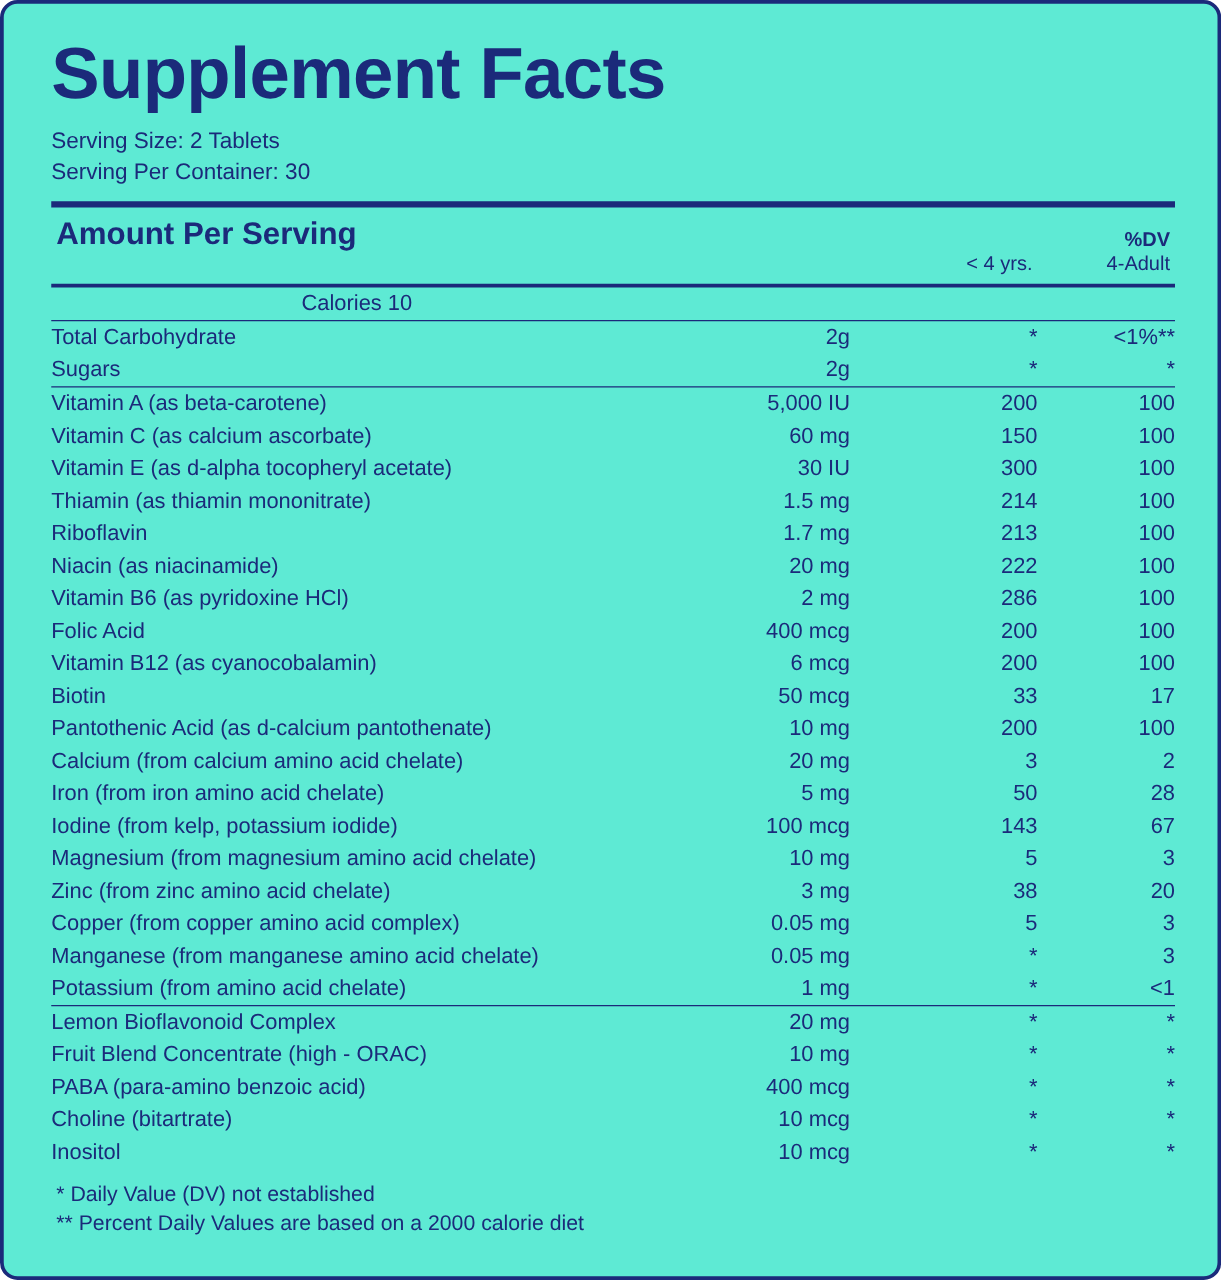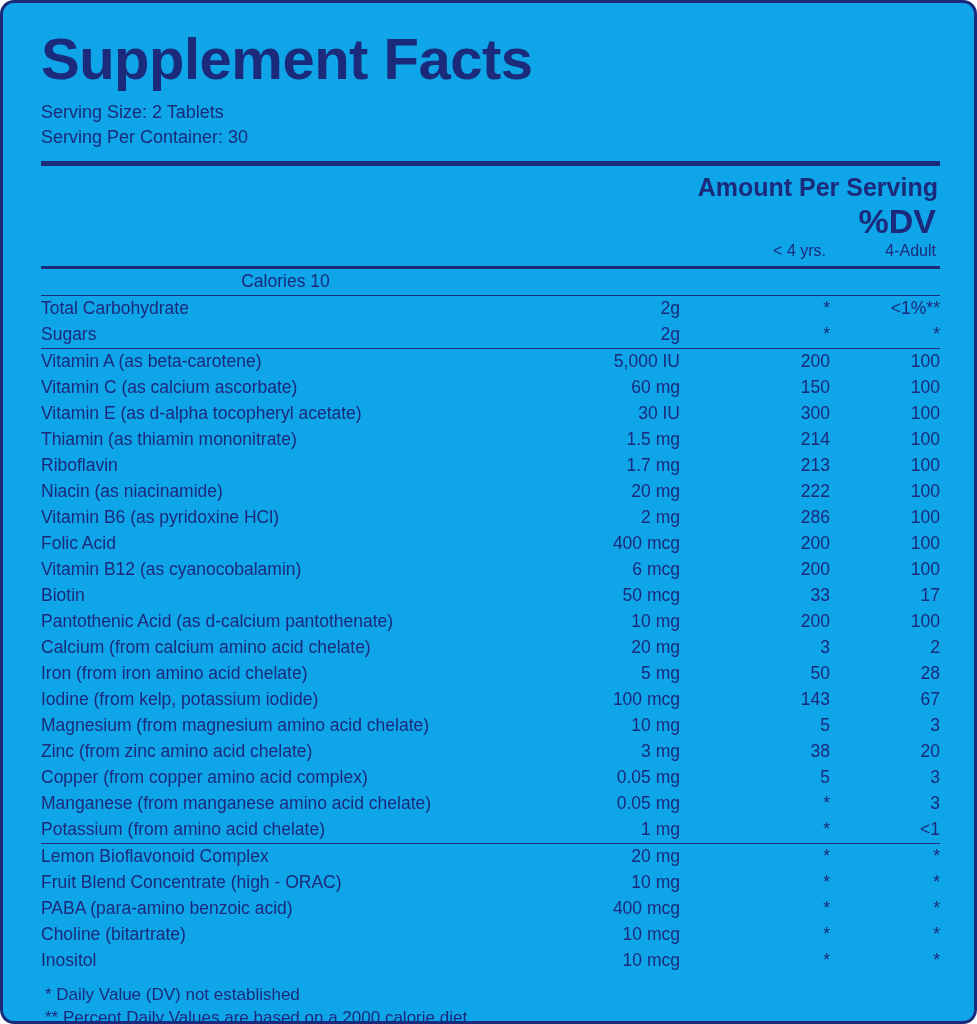--- a/index.html
+++ b/index.html
@@ -10,21 +10,21 @@
   body {
     font-family: "Liberation Sans", sans-serif;
     color: #1b2a7a;
   }
   .panel {
     width: 977px;
     height: 1024px;
     box-sizing: border-box;
     border: 3px solid #1b2a7a;
     border-radius: 14px;
-    background: #0ea5e9;
+    background: #5eead4;
     position: relative;
     overflow: hidden;
   }
   .inner {
     padding: 22px 34px 0 38px;
   }
   .title {
     font-size: 58px;
     font-weight: bold;
     letter-spacing: -0.5px;
@@ -43,28 +43,27 @@
     border-top: 3px solid #1b2a7a;
   }
   .rule-thin {
     border-top: 1.6px solid #1b2a7a;
   }
   .amount-row {
     display: flex;
     align-items: flex-end;
     justify-content: space-between;
     padding: 7px 2px 0 4px;
-    flex-direction: column;
   }
   .amount-label {
     font-size: 25px;
     font-weight: bold;
   }
   .dv-label {
-    font-size: 34px;
+    font-size: 16px;
     font-weight: bold;
     text-align: center;
     padding-right: 2px;
   }
   .col-heads {
     display: flex;
     justify-content: flex-end;
     font-size: 16px;
     padding: 1px 2px 6px 0;
   }

